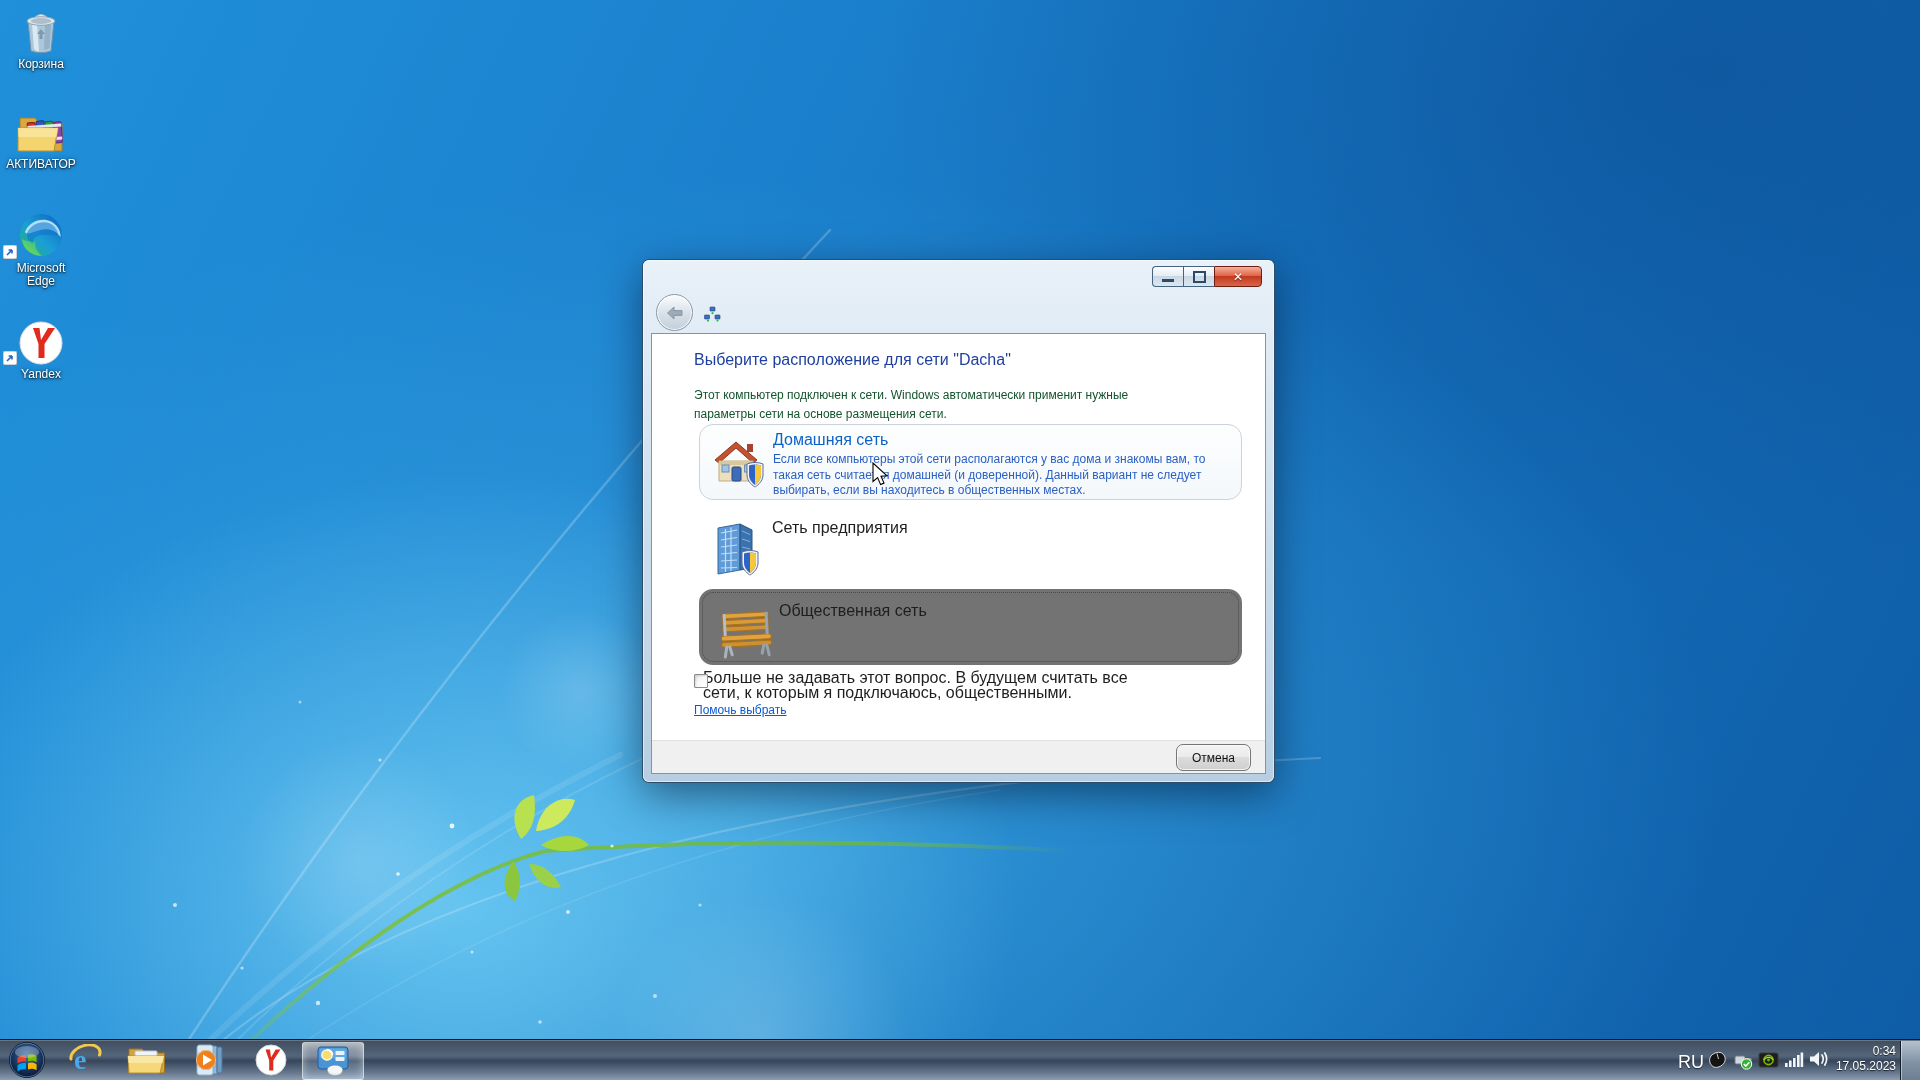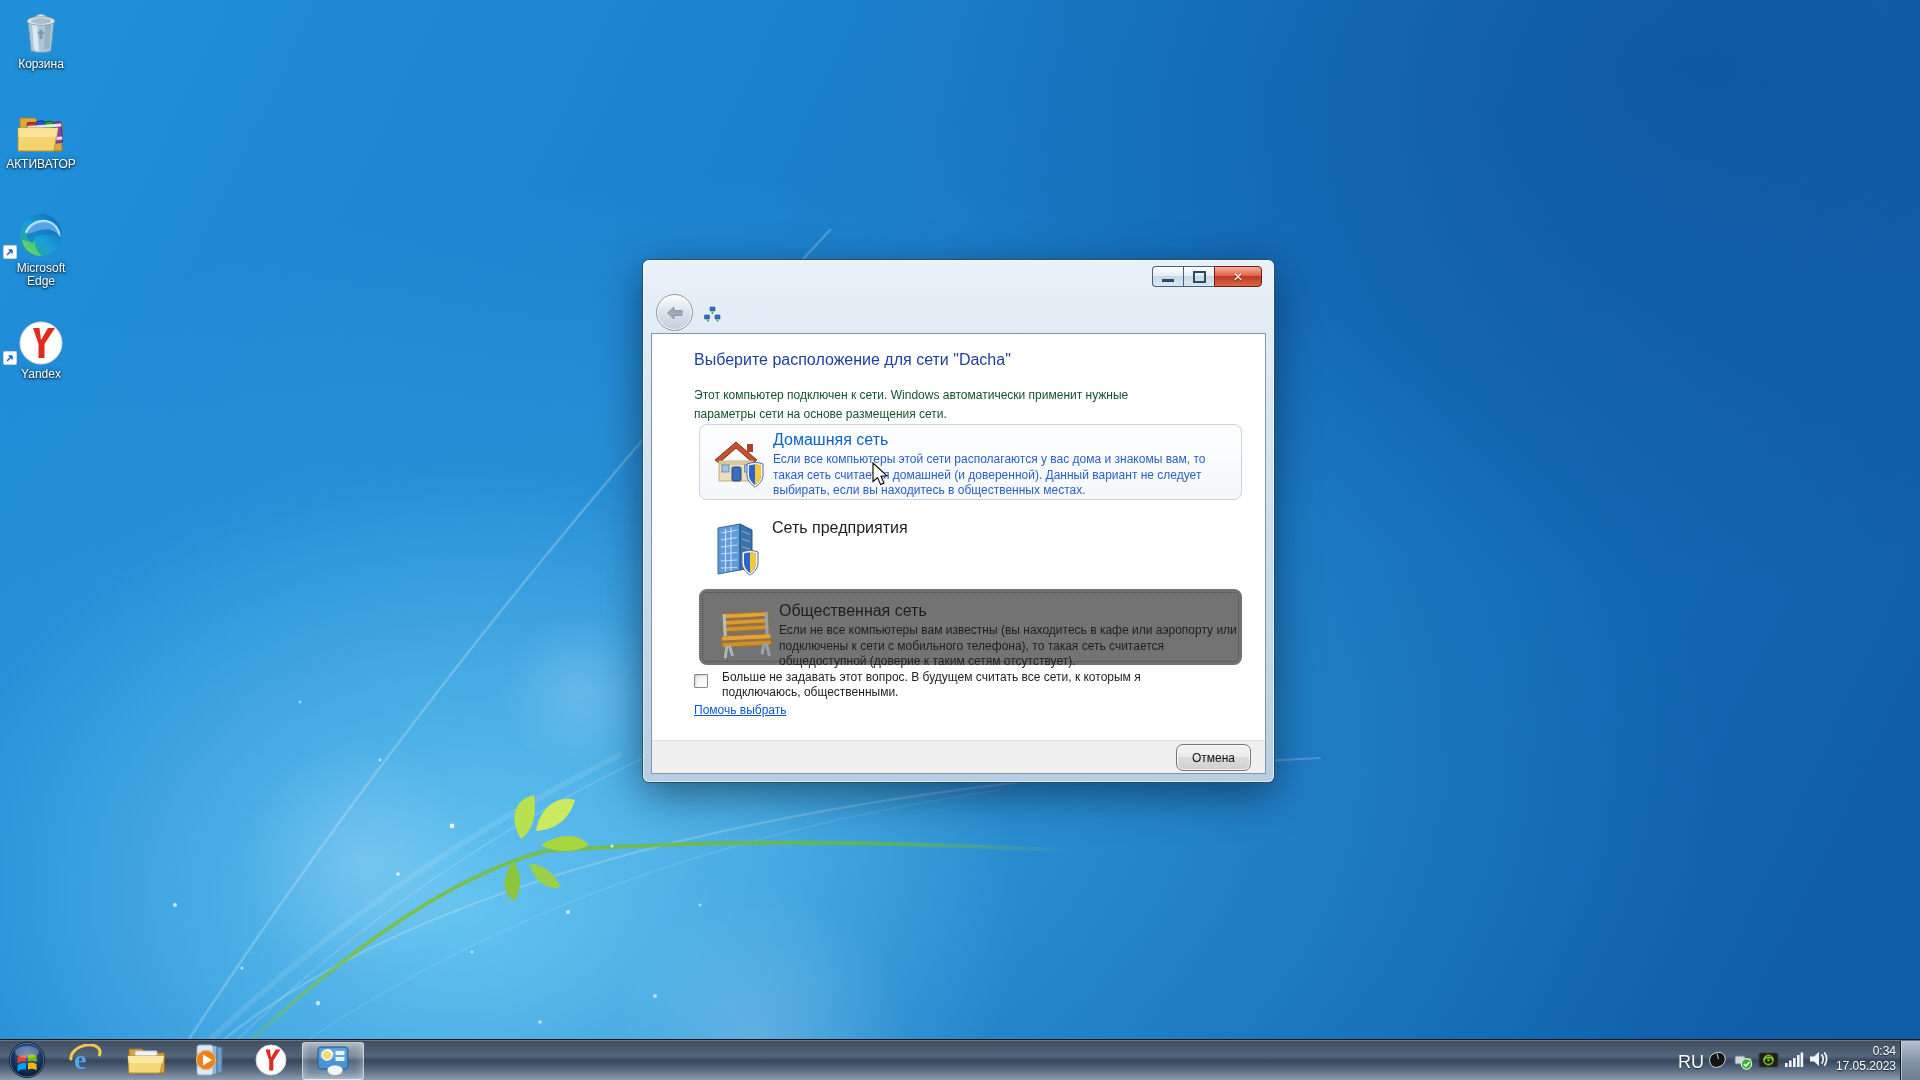--- a/index.html
+++ b/index.html
@@ -58,37 +58,37 @@
   .glyph-min{width:12px;height:3px;background:#2c4a66;margin-top:8px;}
   .glyph-max{width:9px;height:8px;border:2px solid #2c4a66;background:transparent;}
 
   .dlg-client{
     position:absolute;left:8px;right:8px;top:73px;bottom:8px;
     background:#fff;border:1px solid #7f95ab;box-sizing:border-box;
   }
   .dlg-heading{position:absolute;left:42px;top:17px;font-size:16px;color:#1e3f9e;}
   .dlg-intro{position:absolute;left:42px;top:52px;width:452px;font-size:12px;line-height:19px;color:#14532d;}
 
-  .net-option{position:absolute;left:47px;width:543px;height:76px;box-sizing:border-box;border-radius:8px;}
+  .net-option{position:absolute;left:47px;width:543px;height:76px;box-sizing:border-box;border-radius:14px;}
   .net-option .opt-icon{position:absolute;left:9px;top:9px;}
   .net-option .opt-title{position:absolute;left:73px;top:6px;font-size:16px;color:#1e1e1e;}
   .net-option .opt-desc{position:absolute;left:73px;top:27px;width:458px;font-size:12px;line-height:15.5px;color:#1e1e1e;}
   .net-option.hovered{border:1px solid #cdd3da;background:linear-gradient(180deg,#fdfefe,#f4f8fb);}
   .net-option.hovered .opt-title{color:#0d62c9;}
   .net-option.hovered .opt-desc{color:#2a5fc4;}
   .net-option.focused{border:7px solid #737373;outline:1px dotted #4a4a4a;outline-offset:-4px;background:#737373;padding-left:13px;}
 
   .dlg-checkbox{position:absolute;left:42px;top:336px;}
   .cb-box{
     position:absolute;left:0;top:4px;width:14px;height:14px;box-sizing:border-box;
     border:1px solid #8b8b8b;border-radius:1px;
     background:linear-gradient(135deg,#dfe3e6,#f6f7f8 40%,#ffffff);
     box-shadow:inset 1px 1px 2px rgba(0,0,0,.12);
   }
-  .cb-label{display:block;margin-left:28px;width:426px;font-size:12px;line-height:15px;color:#1e1e1e;}
+  .cb-label{display:block;margin-left:9px;width:426px;font-size:16px;line-height:15px;color:#1e1e1e;}
   .dlg-help{position:absolute;left:42px;top:369px;font-size:12px;color:#0b5ad4;text-decoration:underline;}
 
   .dlg-footer{
     position:absolute;left:0;right:0;bottom:0;height:32px;
     background:#f0f0f0;border-top:1px solid #dfdfdf;
   }
   .btn-cancel{
     position:absolute;right:14px;top:3px;width:73px;height:25px;
     border:1px solid #757575;border-radius:7px;
     background:linear-gradient(180deg,#f3f3f3,#ebebeb 48%,#dcdcdc 50%,#cfcfcf);
@@ -347,21 +347,20 @@
             <rect x="8" y="21" width="46" height="4.6" rx="2.3" fill="#d09232" stroke="#a8721f"></rect>
             <rect x="6" y="30" width="50" height="5" rx="2.5" fill="#e2a23e" stroke="#a8721f"></rect>
             <rect x="6" y="36.5" width="50" height="4.6" rx="2.3" fill="#cf9030" stroke="#a8721f"></rect>
             <path d="M10 8 L10 30" stroke="#b5bec6" stroke-width="3"></path>
             <path d="M52 8 L52 30" stroke="#9aa4ad" stroke-width="3"></path>
             <path d="M11 41 L9 51 M14 41 L16 49" stroke="#aab4bd" stroke-width="3" stroke-linecap="round"></path>
             <path d="M48 41 L46 49 M51 41 L53 51" stroke="#98a2ab" stroke-width="3" stroke-linecap="round"></path>
           </g>
         </svg>
         <div class="opt-title">Общественная сеть</div>
-        <div class="opt-desc">Если не все компьютеры вам известны (вы находитесь в кафе или аэропорту или подключены к сети с мобильного телефона), то такая сеть считается общедоступной (доверие к таким сетям отсутствует).</div>
       </div>
 
       <div class="dlg-checkbox">
         <span class="cb-box"></span>
         <span class="cb-label">Больше не задавать этот вопрос. В будущем считать все сети, к которым я подключаюсь, общественными.</span>
       </div>
 
       <a class="dlg-help">Помочь выбрать</a>
 
       <div class="dlg-footer">

